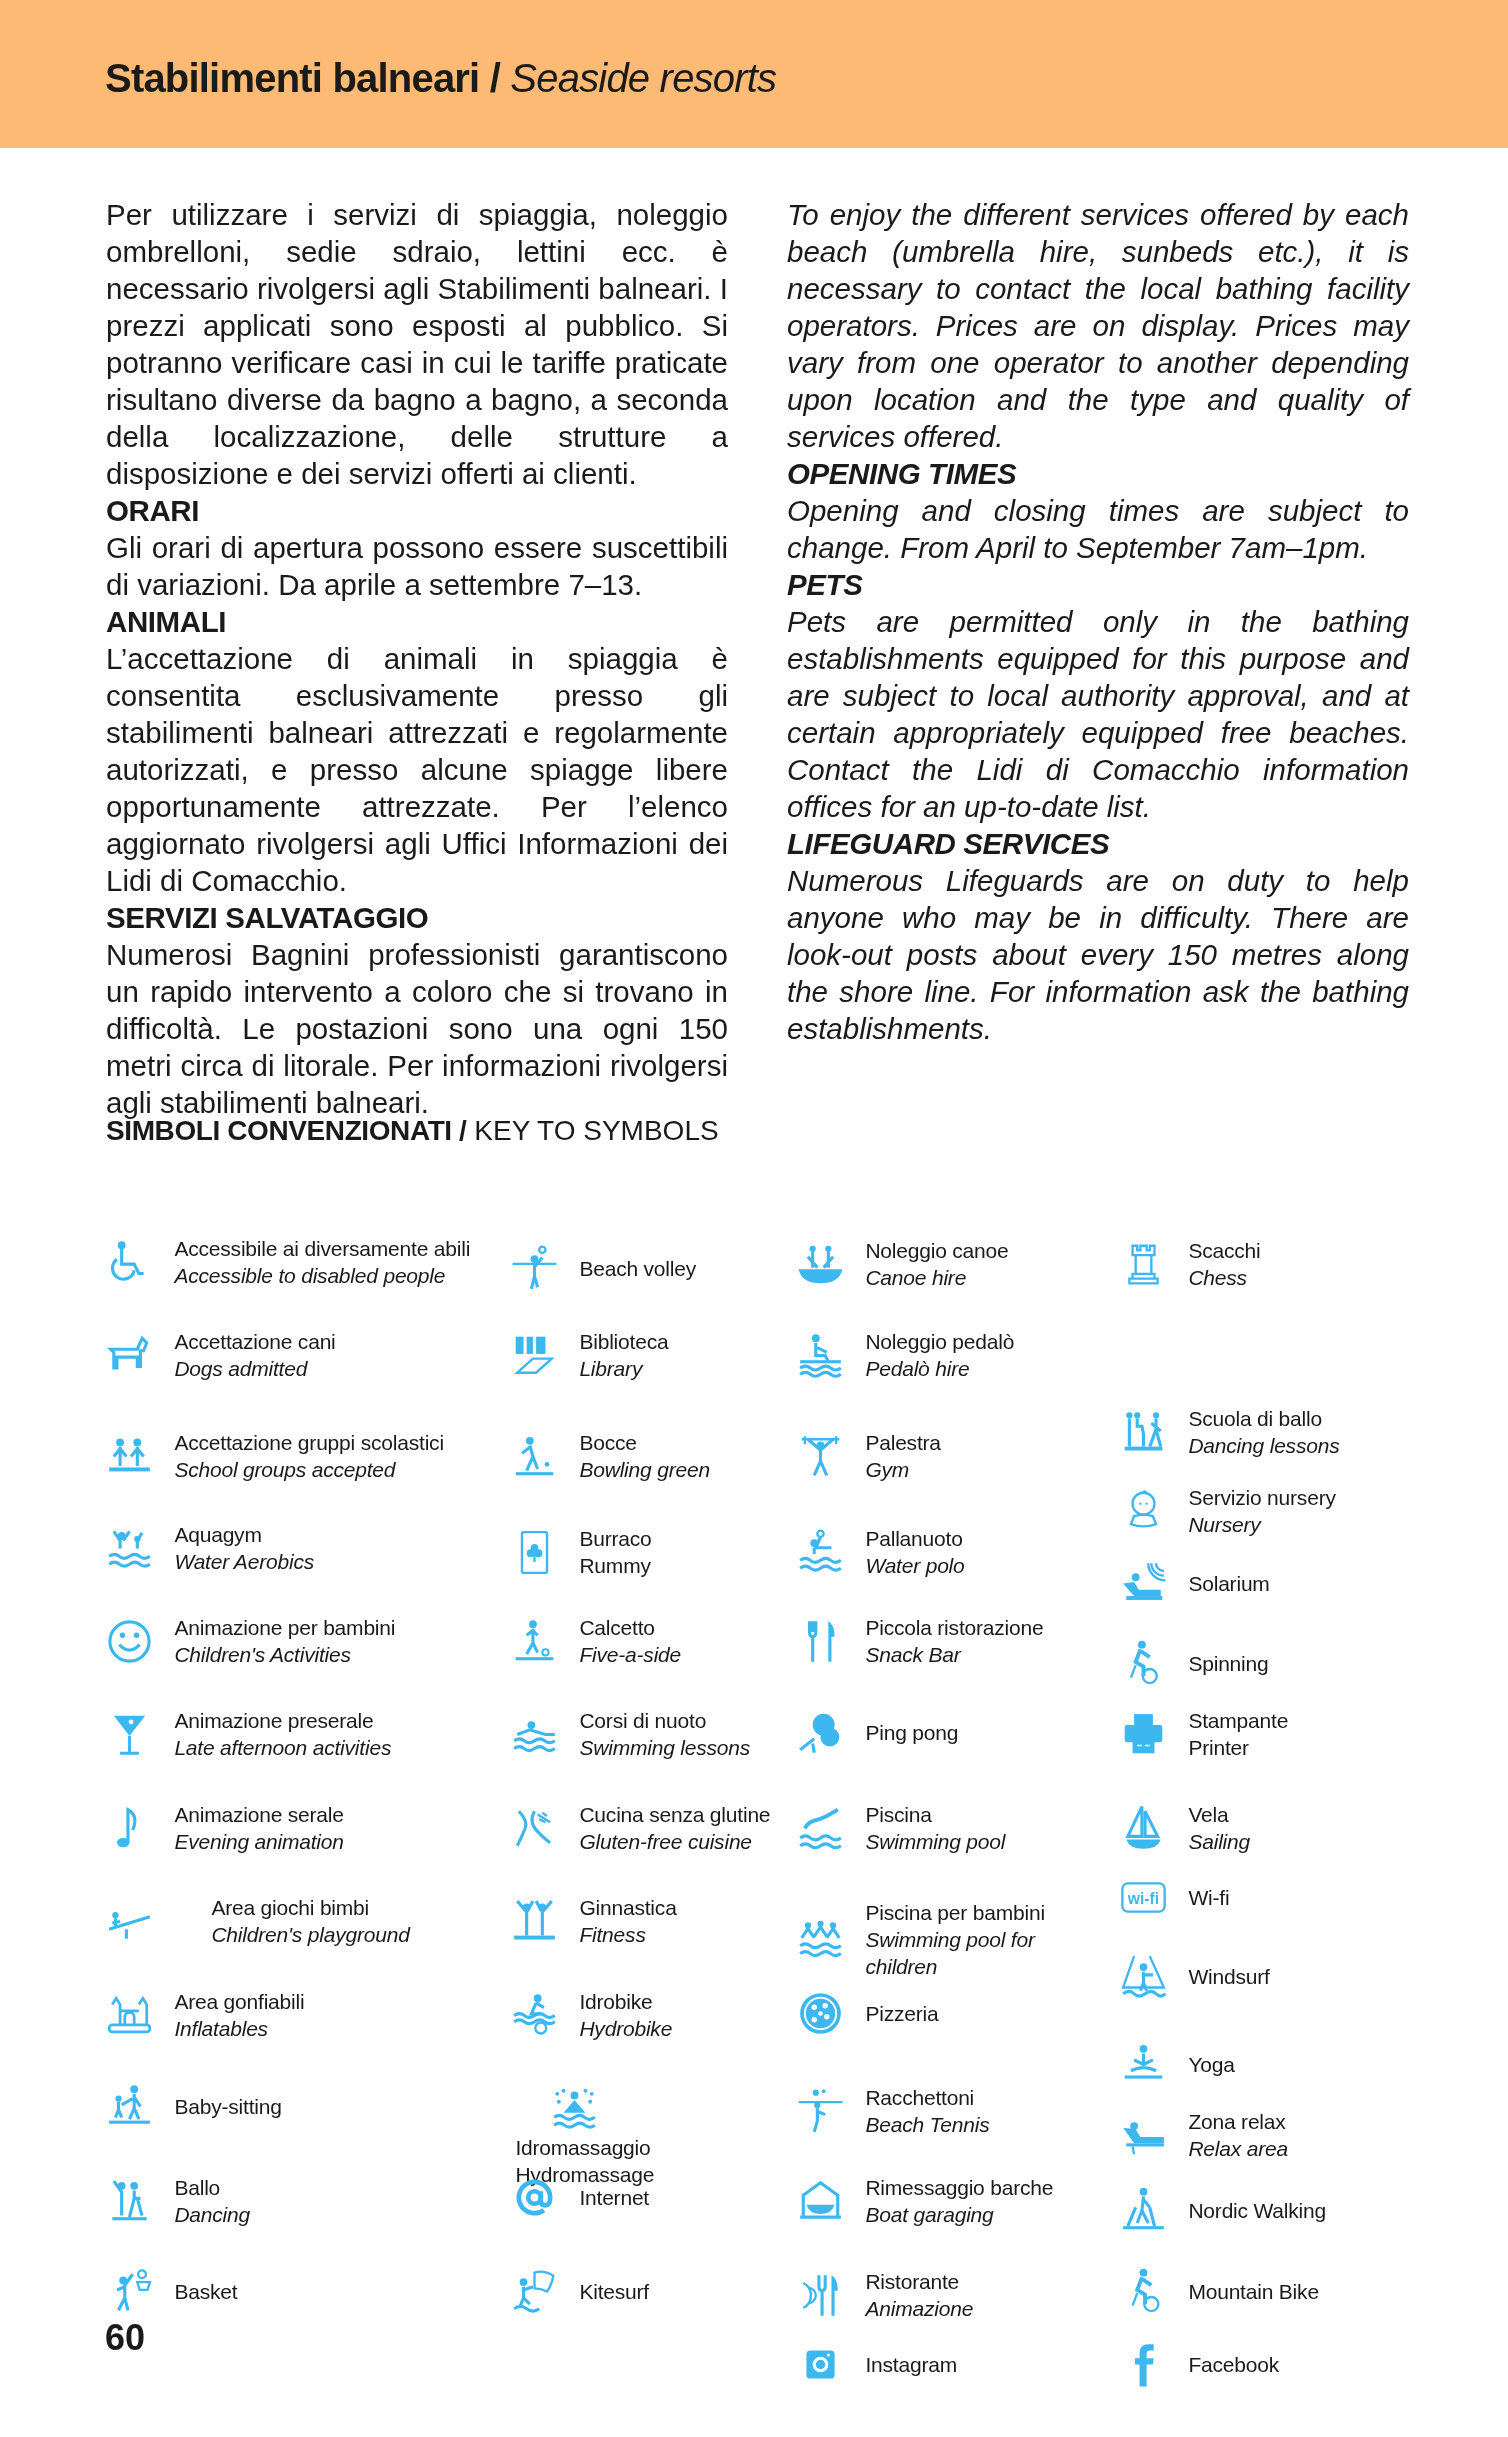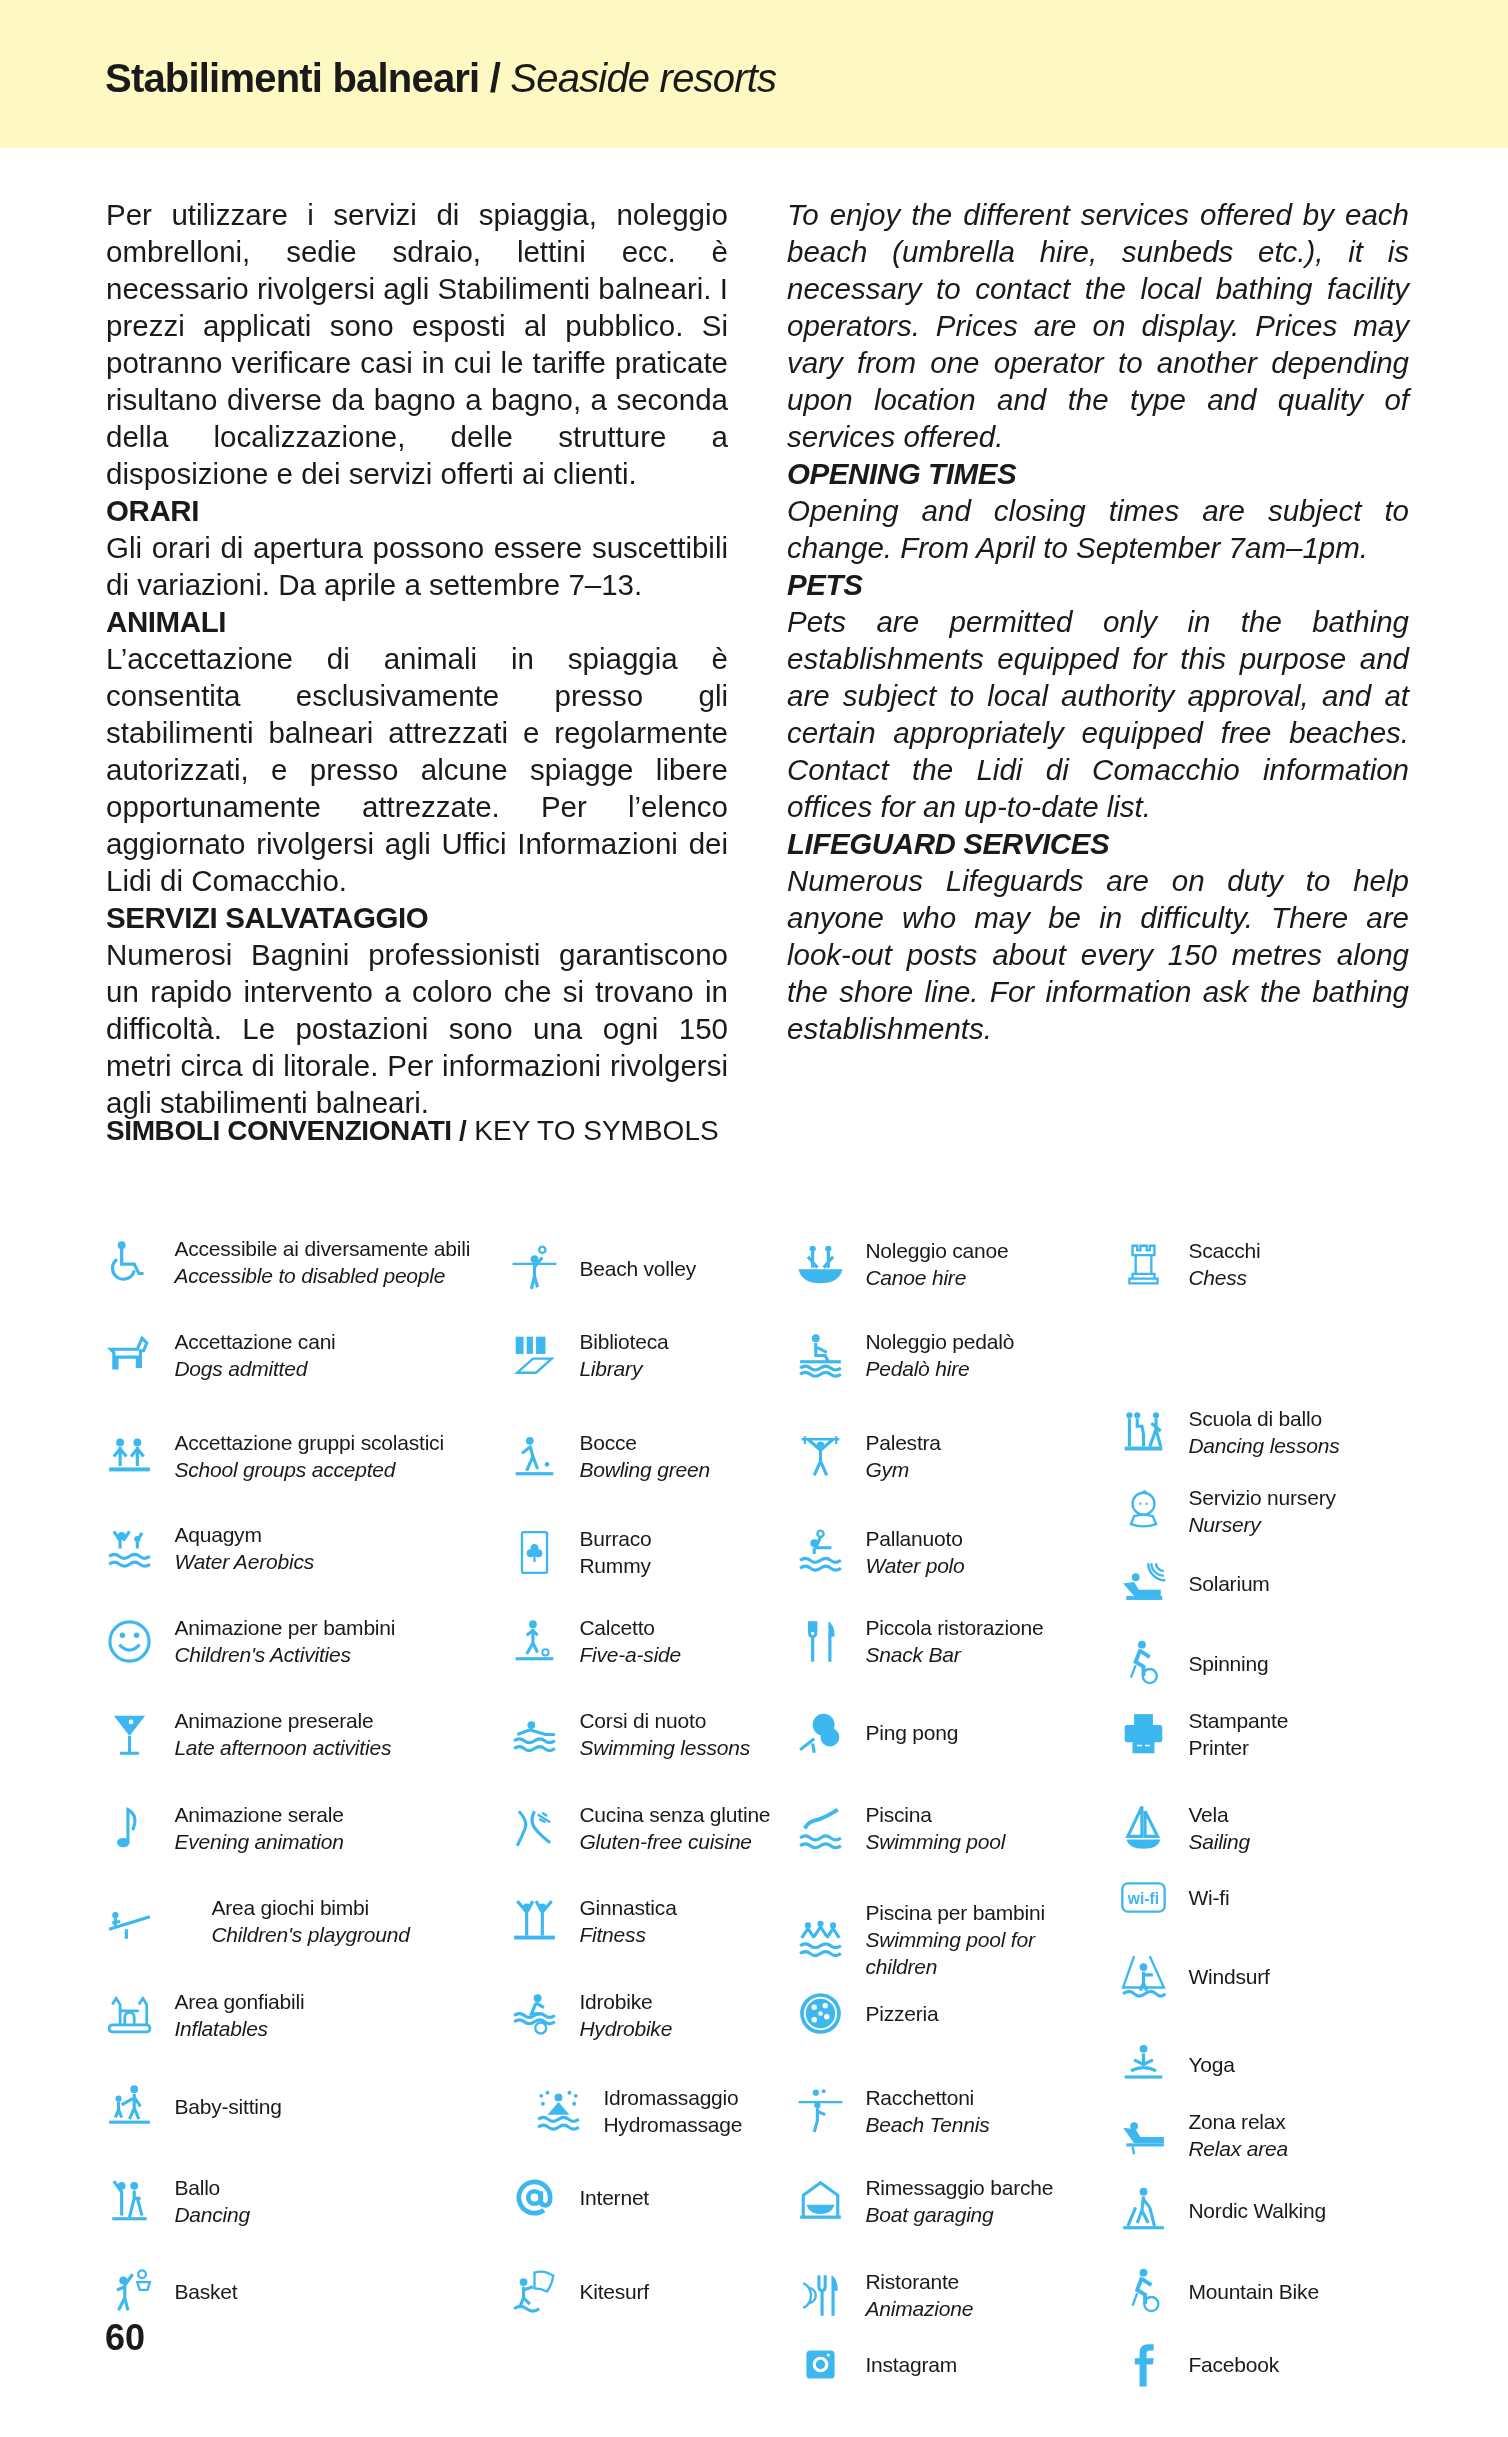--- a/index.html
+++ b/index.html
@@ -1,19 +1,19 @@
 <!DOCTYPE html>
 <html style="font-size:12.6px"><head>
 <meta charset="utf-8">
 <style>
   * { box-sizing: border-box; margin: 0; padding: 0; }
   html, body { width: 1509px; height: 2438px; background: #ffffff; }
   body { position: relative; font-family: "Liberation Sans", sans-serif; color: #1a1a1a; overflow: hidden; }
 
-  .header { position: absolute; left: 0; top: 0; width: 1509px; height: 148px; background: #fef9c3; }
+  .header { position: absolute; left: 0; top: 0; width: 1509px; height: 148px; background: #fdba74; }
   .header-title { position: absolute; left: 105px; top: 55px; font-size: 40px; line-height: 47px; letter-spacing: -0.8px; white-space: nowrap; }
   .header-title .it { font-style: normal; font-weight: bold; }
   .header-title .en { font-style: italic; font-weight: normal; color: #1a1a1a; }
 
   .col { position: absolute; top: 196px; width: 622px; font-size: 29.5px; line-height: 37px; text-align: justify; }
   .col-it { left: 106px; }
   .col-en { left: 787px; font-style: italic; }
   .col p { margin: 0; }
   .col h3 { font-size: 29.5px; line-height: 37px; font-weight: bold; letter-spacing: -0.4px; }
   .col-en h3 { font-style: italic; }
@@ -338,21 +338,21 @@
           <path d="M32 14l-6 14h12M32 14l10 6" fill="none" stroke-width="4"></path>
           <circle cx="38" cy="46" r="7" fill="none" stroke-width="3"></circle>
           <path d="M4 30q7-5 13 0t13 0 13 0 13 0M4 38q7-5 13 0t13 0 13 0 13 0" fill="none" stroke-width="4"></path>
         </svg>
       </span>
       <span class="labels">
         <span class="l1">Idrobike</span>
         <span class="l2">Hydrobike</span>
       </span>
     </div>
-    <div class="item" style="left: 533px; top: 2084px;">
+    <div class="item" style="left: 495px; top: 2084px; flex-direction: column;">
       <span class="icon">
         <svg viewBox="0 0 60 60" fill="#3db7f0" stroke="#3db7f0">
           <circle cx="8" cy="10" r="2.5" stroke="none"></circle>
           <circle cx="16" cy="6" r="2.5" stroke="none"></circle>
           <circle cx="44" cy="6" r="2.5" stroke="none"></circle>
           <circle cx="52" cy="10" r="2.5" stroke="none"></circle>
           <circle cx="10" cy="20" r="2.5" stroke="none"></circle>
           <circle cx="50" cy="20" r="2.5" stroke="none"></circle>
           <circle cx="30" cy="12" r="5" stroke="none"></circle>
           <path d="M16 34l14-16 14 16z" stroke="none"></path>

